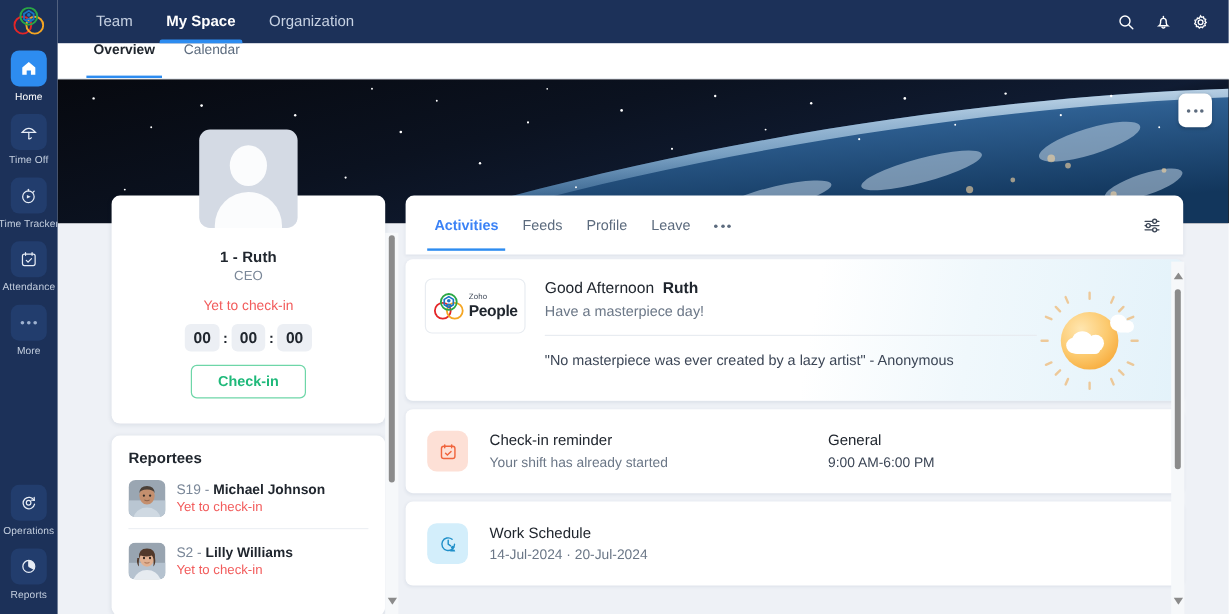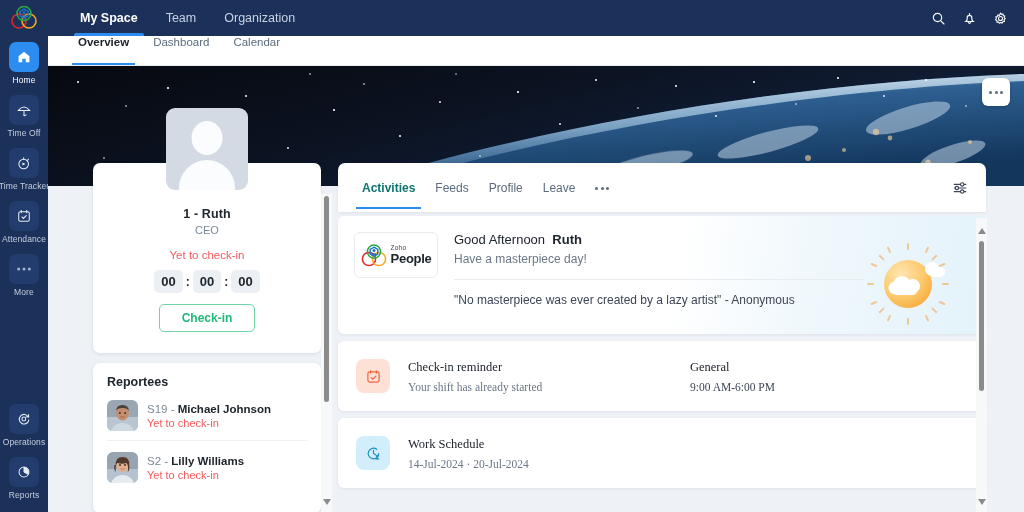--- a/index.html
+++ b/index.html
@@ -192,21 +192,21 @@
   .tabs-card {
     background: #ffffff; border-radius: 7px 7px 0 0;
     height: 49px; display: flex; align-items: center;
     padding: 0 14px; box-shadow: 0 1px 3px rgba(20,40,80,.07);
     position: relative;
   }
   .ctab {
     font-size: 12px; color: #5c6b7e; padding: 15px 10px 14px;
     cursor: pointer; position: relative; white-space: nowrap;
   }
-  .ctab.active { color: #0f766e; font-weight: bold; }
+  .ctab.active { color: #3b82f6; font-weight: bold; }
   .ctab.active::after {
     content: ""; position: absolute; left: 4px; right: 4px; bottom: 0;
     height: 2.5px; background: #2d8cf0;
   }
   .ctab-more { padding: 15px 10px 14px; cursor: pointer; display: flex; align-items: center; }
   .tabs-filter { margin-left: auto; cursor: pointer; display: flex; align-items: center; padding-right: 4px; }
 
   .feed { margin-top: 4px; }
   .feed-card {
     background: #ffffff; border-radius: 6px;
@@ -226,21 +226,21 @@
   .zp-zoho { font-size: 6.5px; color: #3c4656; letter-spacing: .2px; }
   .zp-people { font-size: 13px; color: #20262e; font-weight: bold; letter-spacing: -.3px; margin-top: 1px; }
   .greet-body { flex: 1; padding-left: 16px; position: relative; }
   .greet-title { font-size: 13px; color: #20262e; }
   .greet-title b { font-weight: bold; }
   .greet-sub { font-size: 12px; color: #6b7787; margin-top: 5px; }
   .greet-rule { height: 1px; background: #e8ecf1; margin: 13px 0 0; width: 410px; }
   .greet-quote { font-size: 12px; color: #3c4656; margin-top: 12px; line-height: 1.45; max-width: 400px; }
   .weather { position: absolute; right: 14px; top: 4px; }
 
-  .row-card { height: 70px; display: flex; align-items: center; padding: 0 18px; font-family: Liberation Serif, serif; }
+  .row-card { height: 70px; display: flex; align-items: center; padding: 0 18px; }
   .row-ico {
     width: 34px; height: 34px; border-radius: 8px; flex: none;
     display: flex; align-items: center; justify-content: center;
   }
   .row-ico.peach { background: #fde0d6; }
   .row-ico.sky { background: #d3eefb; }
   .row-main { padding-left: 18px; width: 300px; }
   .row-title { font-size: 12.5px; color: #20262e; }
   .row-sub { font-size: 11.5px; color: #6b7787; margin-top: 6px; }
   .row-meta { font-size: 12.5px; color: #20262e; }
@@ -348,25 +348,25 @@
             <path d="M10 10 L15.4 12.8"></path>
           <path d="M10 3.8 A6.2 6.2 0 0 1 15.4 12.8 L10 10 Z" fill="#e6ecf5" stroke="none"></path>
         </svg>
       </div>
       <div class="rail-label">Reports</div>
     </div>
   </div>
 
   <div class="topbar">
     <div class="nav-main">
+      <div class="nav-main-item">
+        <span>Team</span>
+      </div>
       <div class="nav-main-item active">
         <span>My Space</span>
-      </div>
-      <div class="nav-main-item">
-        <span>Team</span>
       </div>
       <div class="nav-main-item">
         <span>Organization</span>
       </div>
     </div>
     <div class="topbar-right">
       <span class="hicon">
         <svg width="15" height="15" viewBox="0 0 18 18" fill="none" stroke="#ffffff" stroke-width="1.4" stroke-linecap="round">
           <circle cx="7.8" cy="7.8" r="5"></circle>
             <path d="M11.5 11.5 L15.6 15.6"></path>
@@ -384,23 +384,20 @@
           <circle cx="9" cy="9" r="2.4"></circle>
           <path d="M9 2.6 l1.1 1.5 1.8 -.5 .4 1.9 1.8 .6 -.7 1.8 1.2 1.4 -1.4 1.3 .5 1.8 -1.9 .4 -.8 1.7 -1.7 -.8 -1.6 1.1 -1.1 -1.6 -1.8 .1 -.1 -1.9 -1.6 -.9 .9 -1.6 -.6 -1.8 1.8 -.5 .6 -1.8 1.8 .5z"></path>
         </svg>
       </span>
     </div>
   </div>
 
   <div class="subbar">
     <div class="subtab active">
       <span>Overview</span>
-    </div>
-    <div class="subtab">
-      <span>Dashboard</span>
     </div>
     <div class="subtab">
       <span>Calendar</span>
     </div>
   </div>
 
   <div class="banner">
     <svg viewBox="0 0 976 120" preserveAspectRatio="none">
       <defs>
         <linearGradient id="space" x1="0" y1="0" x2="1" y2="0.5">

